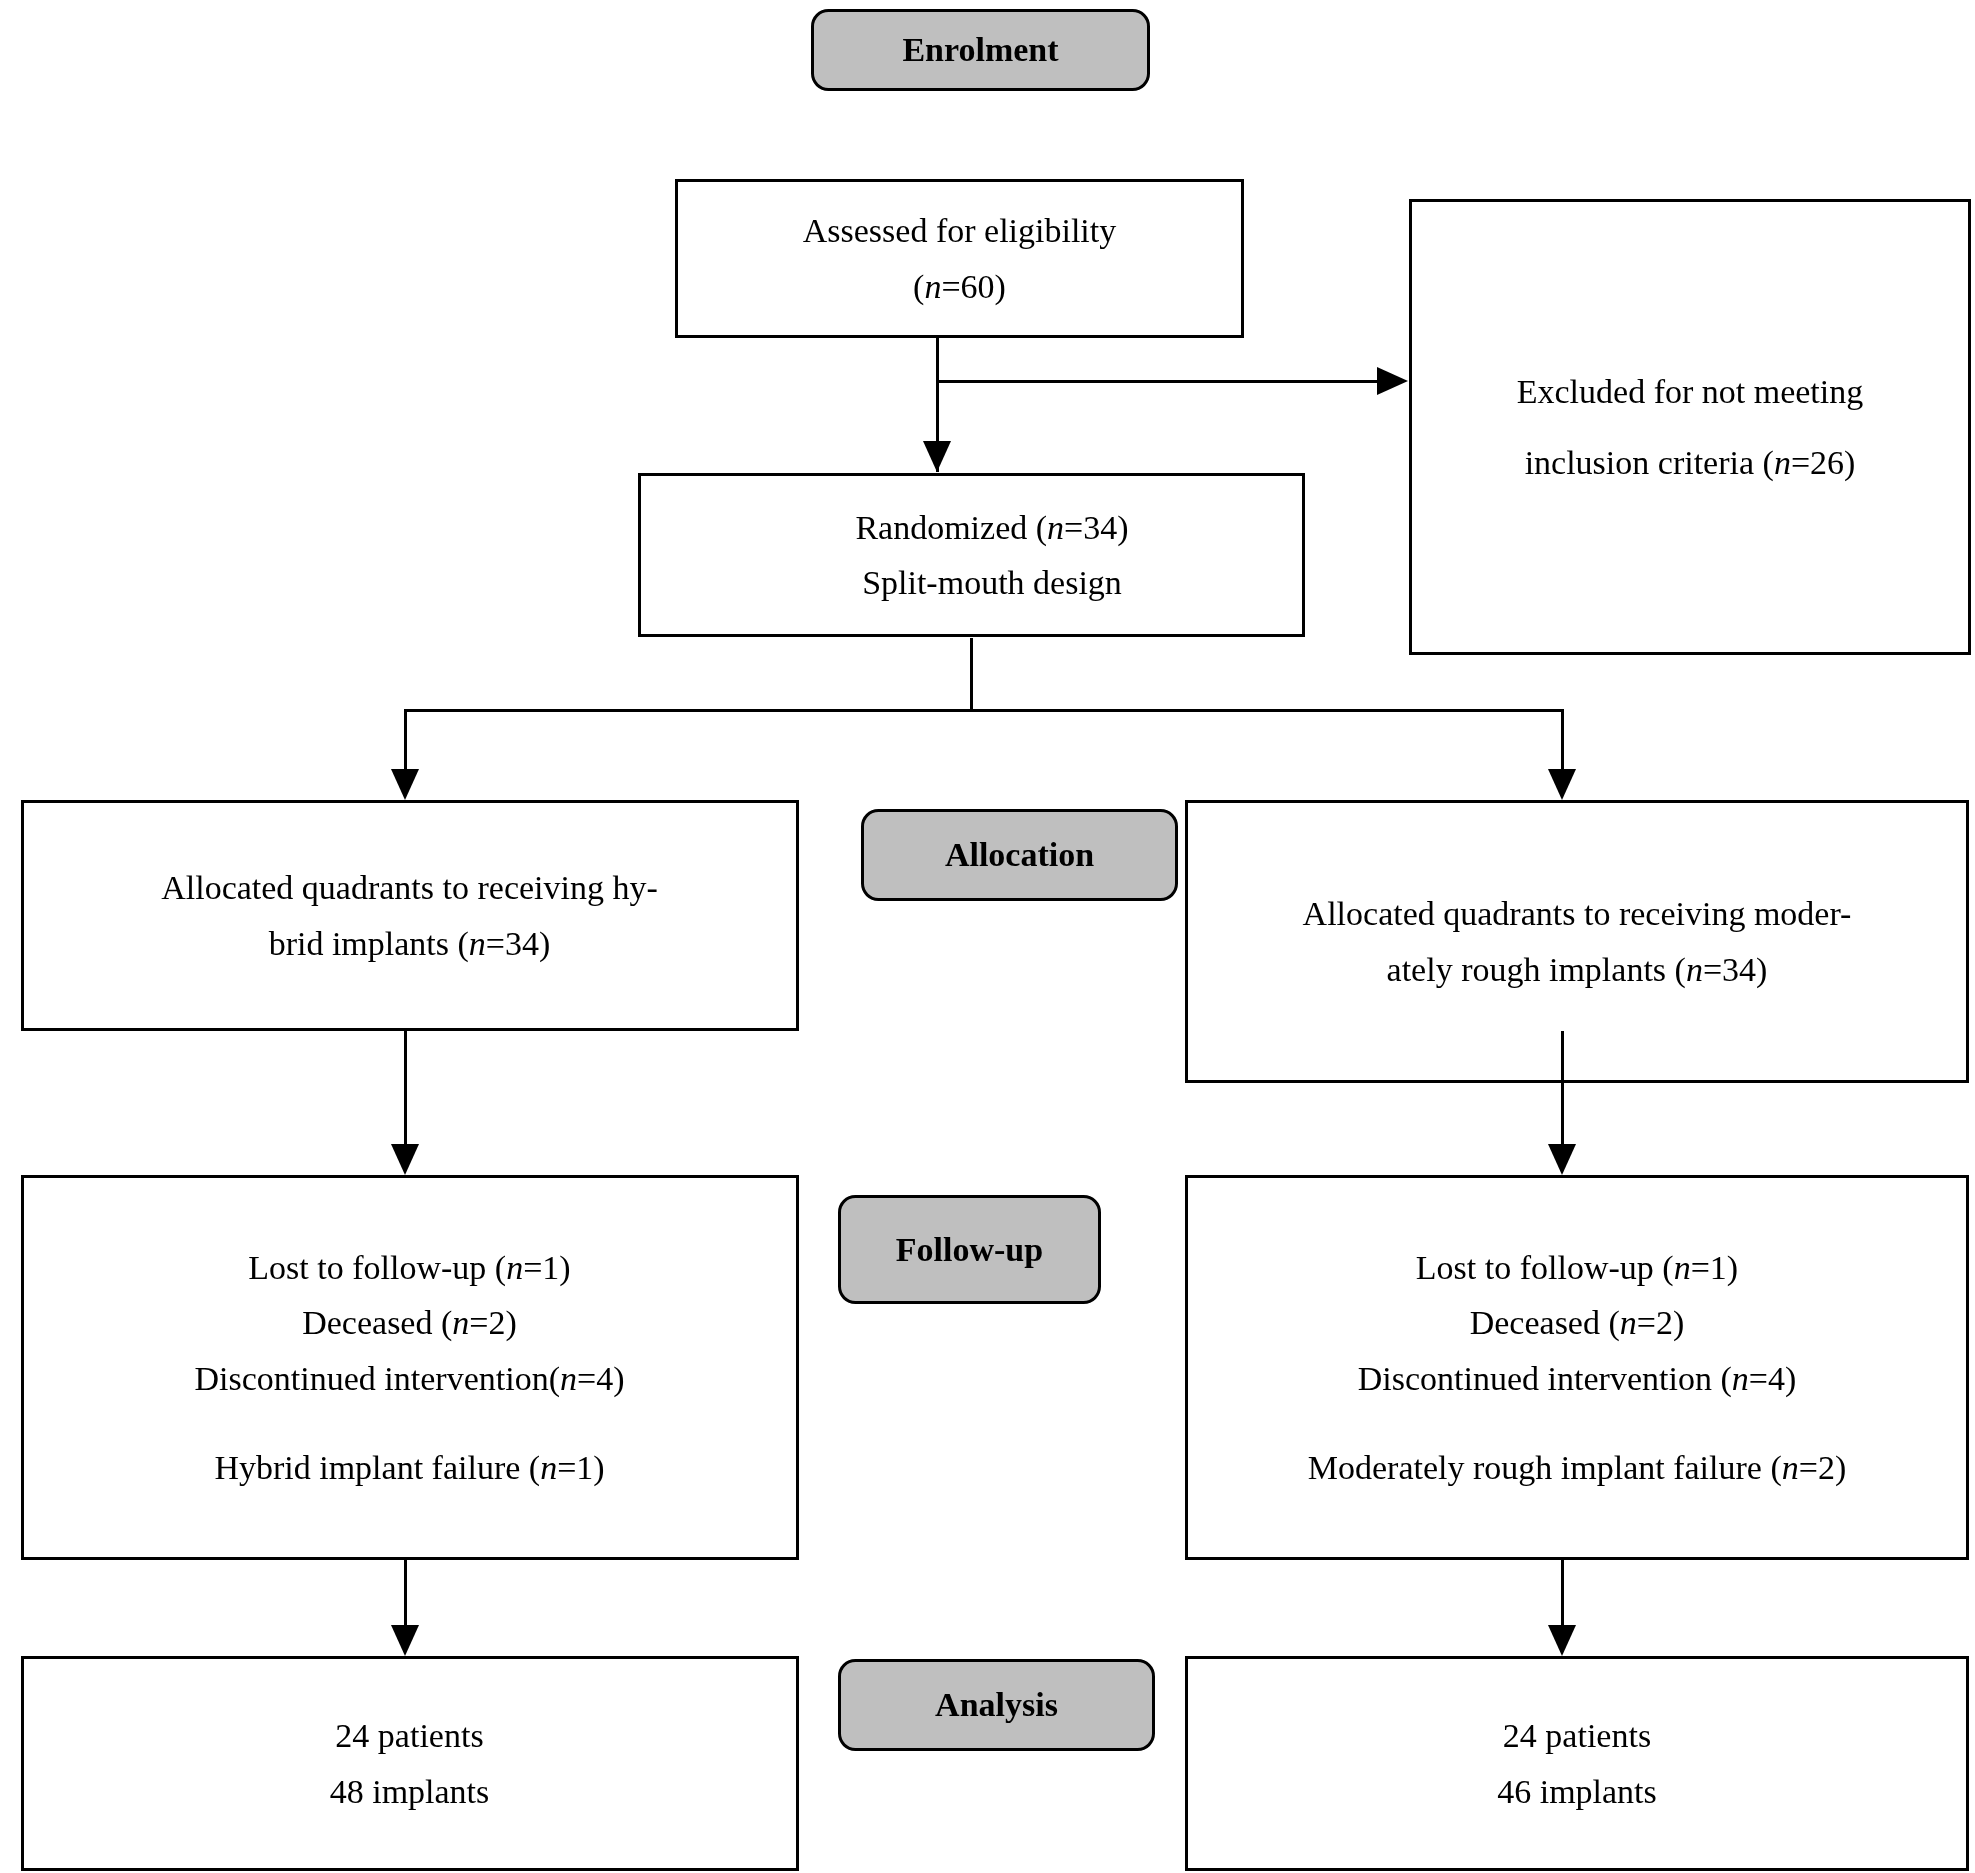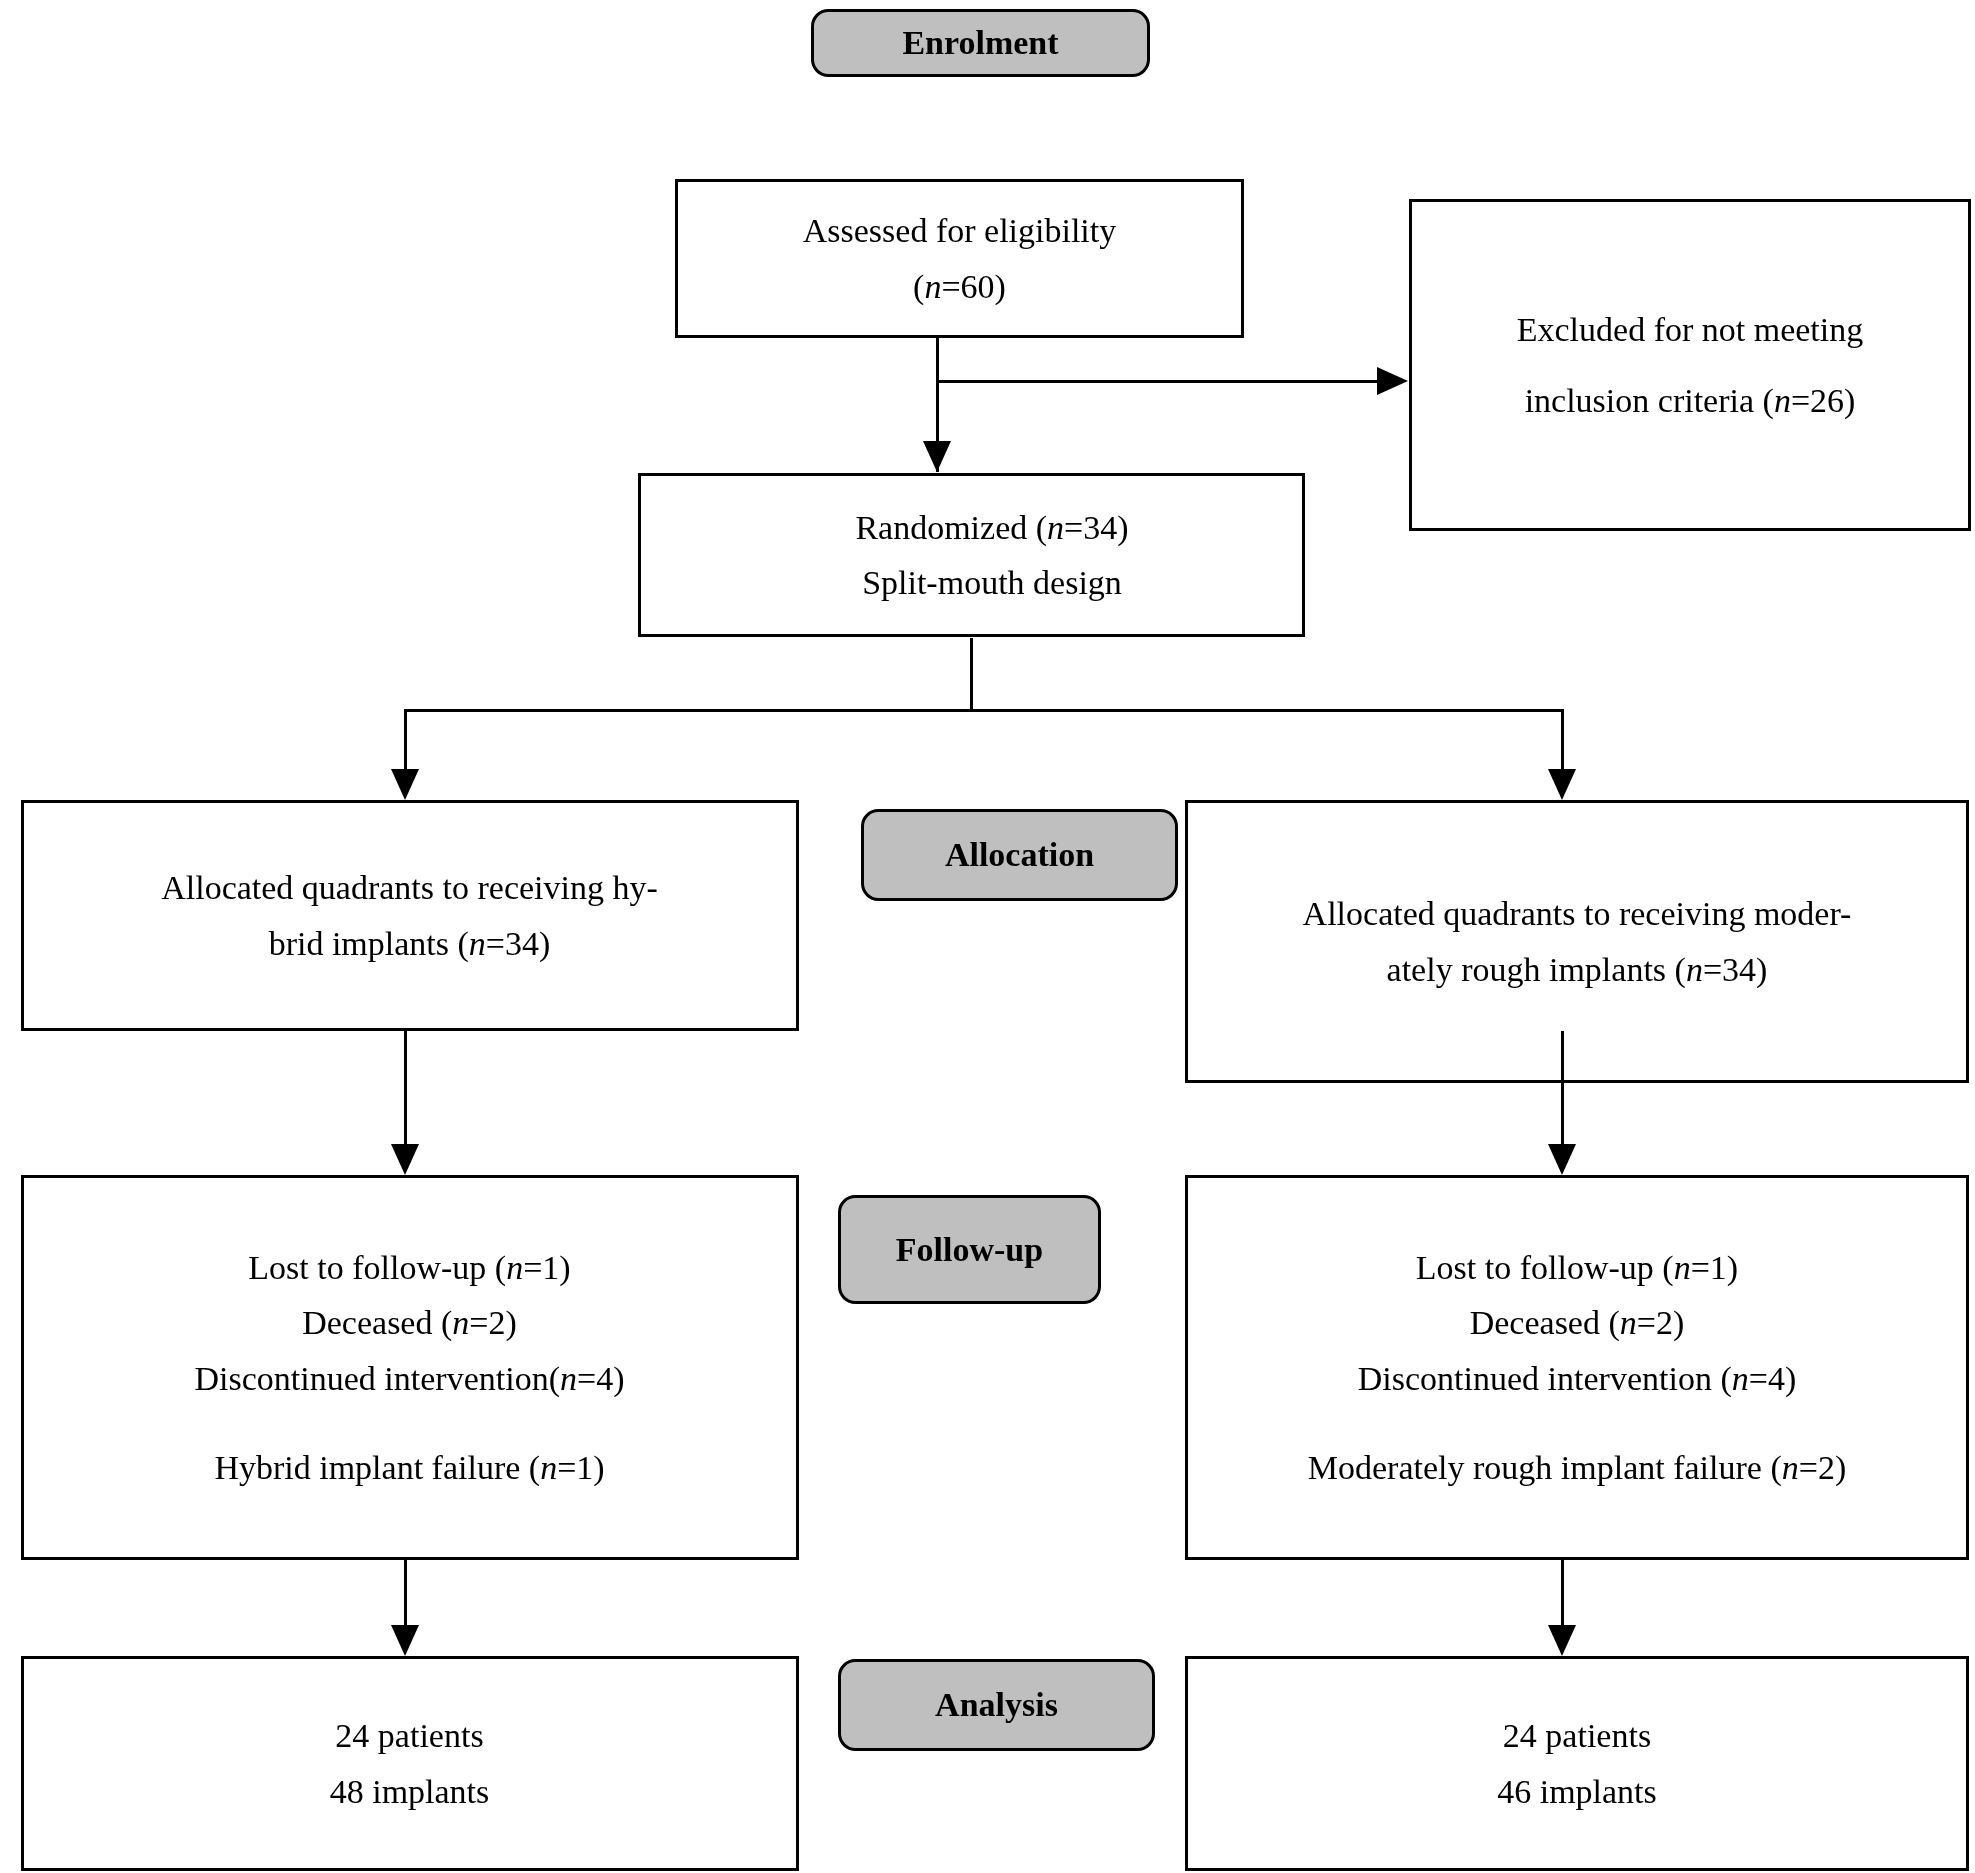--- a/index.html
+++ b/index.html
@@ -70,30 +70,30 @@
     border-bottom: 14.4px solid transparent;
     border-left: 31px solid #000000;
   }
   i.nvar { font-style: italic; }
 </style>
 </head>
 <body>
 
 <div id="canvas">
 
-  <div class="stage" style="left:811px; top:9.2px; width:339px; height:68px;">
+  <div class="stage" style="left:811px; top:9.2px; width:339px; height:82px;">
     <span>Enrolment</span>
   </div>
 
   <div class="box" style="left:675px; top:179px; width:569px; height:159px;">
     <span class="line">Assessed for eligibility</span>
     <span class="line"><span>(</span><i class="nvar">n</i><span>=60)</span></span>
   </div>
 
-  <div class="box" style="left:1409px; top:199px; width:562px; height:332px;gap:15px;">
+  <div class="box" style="left:1409px; top:199px; width:562px; height:456px;gap:15px;">
     <span class="line">Excluded for not meeting</span>
     <span class="line"><span>inclusion criteria (</span><i class="nvar">n</i><span>=26)</span></span>
   </div>
 
   <div class="vline" style="left:936px; top:338px; height:134px;"></div>
 
   <div class="hline" style="left:936px; top:380px; width:441px;"></div>
   <div class="arrow-right" style="left:1377px; top:367px;"></div>
 
   <div class="arrow-down" style="left:923px; top:441px;"></div>

